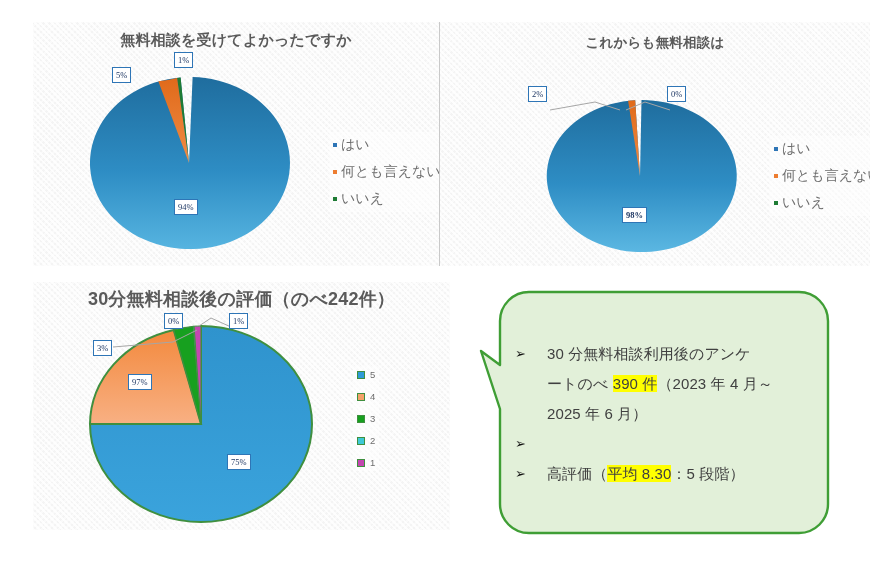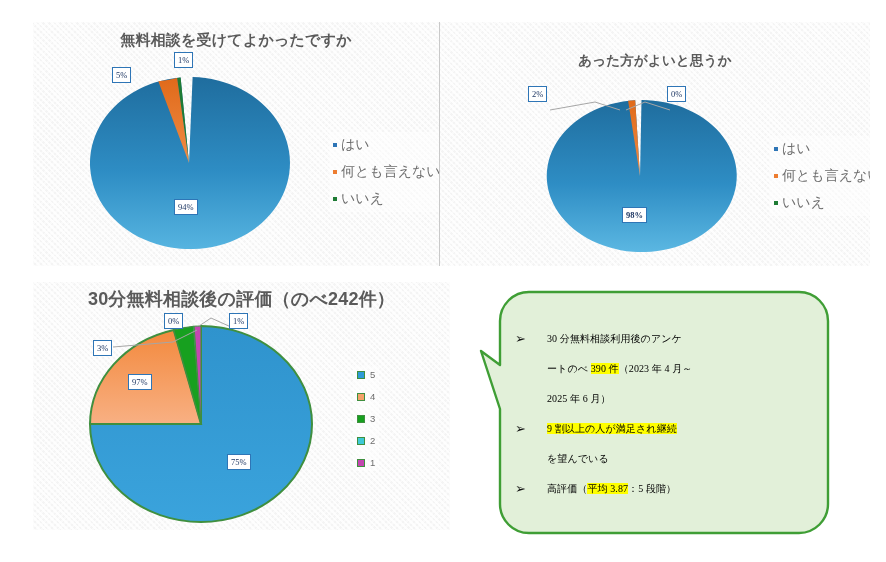--- a/index.html
+++ b/index.html
@@ -119,24 +119,24 @@
     flex:0 0 40px;
     text-align:left;
     padding-left:8px;
     color:#111;
     font-size:13px;
     line-height:30px;
     font-family:"DejaVu Sans", sans-serif;
   }
   .bullet-text {
     flex:1;
-    color:#000000;
-    font-size:10px;
+    color:#404040;
+    font-size:15px;
     line-height:30px;
-    font-family:Liberation Serif, serif;
+    font-family:Liberation Sans, sans-serif;
     letter-spacing:.1px;
   }
   .hl { background:#ffff00; }
 </style>
 </head>
 <body>
 
 <div id="page">
 
   <div class="chart-panel" style="left:33px; top:22px; width:406px; height:244px;">
@@ -182,21 +182,21 @@
         <span class="legend-swatch-dot" style="background:#1e7b34"></span>
         <span class="legend-label">いいえ</span>
       </div>
     </div>
   </div>
 
   <div class="panel-divider" style="left:439px; top:22px; height:244px;"></div>
 
   <div class="chart-panel" style="left:440px; top:22px; width:430px; height:244px;">
 
-    <div class="chart-title small" style="top:30px;">あった方がよいと思うか</div>
+    <div class="chart-title small" style="top:12px;">これからも無料相談は</div>
 
     <div class="pie-wrap" style="left:105px; top:78px;">
       <svg width="190" height="152" viewBox="0 0 190 152">
         <defs>
           <linearGradient id="g2blue" x1="0" y1="0" x2="0" y2="1">
             <stop offset="0%" stop-color="#1f6d9e"></stop>
             <stop offset="55%" stop-color="#2e8dc4"></stop>
             <stop offset="100%" stop-color="#5bb7e2"></stop>
           </linearGradient>
           <linearGradient id="g2or" x1="0" y1="0" x2="0" y2="1">
@@ -314,29 +314,25 @@
         <span class="bullet-marker">➢</span>
         <span class="bullet-text">
           <span>30 分無料相談利用後のアンケ</span><br>
           <span>ートのべ </span><span class="hl">390 件</span><span>（2023 年 4 月～</span><br>
           <span>2025 年 6 月）</span>
         </span>
       </div>
 
       <div class="bullet-row">
         <span class="bullet-marker">➢</span>
-        <span class="bullet-text">
-          <span class="hl">9 割以上の人が満足され継続</span><br>
-          <span>を望んでいる</span>
-        </span>
       </div>
 
       <div class="bullet-row">
         <span class="bullet-marker">➢</span>
         <span class="bullet-text">
-          <span>高評価（</span><span class="hl">平均 3.87</span><span>：5 段階）</span>
+          <span>高評価（</span><span class="hl">平均 8.30</span><span>：5 段階）</span>
         </span>
       </div>
 
     </div>
   </div>
 
 </div>
 
 </body></html>

